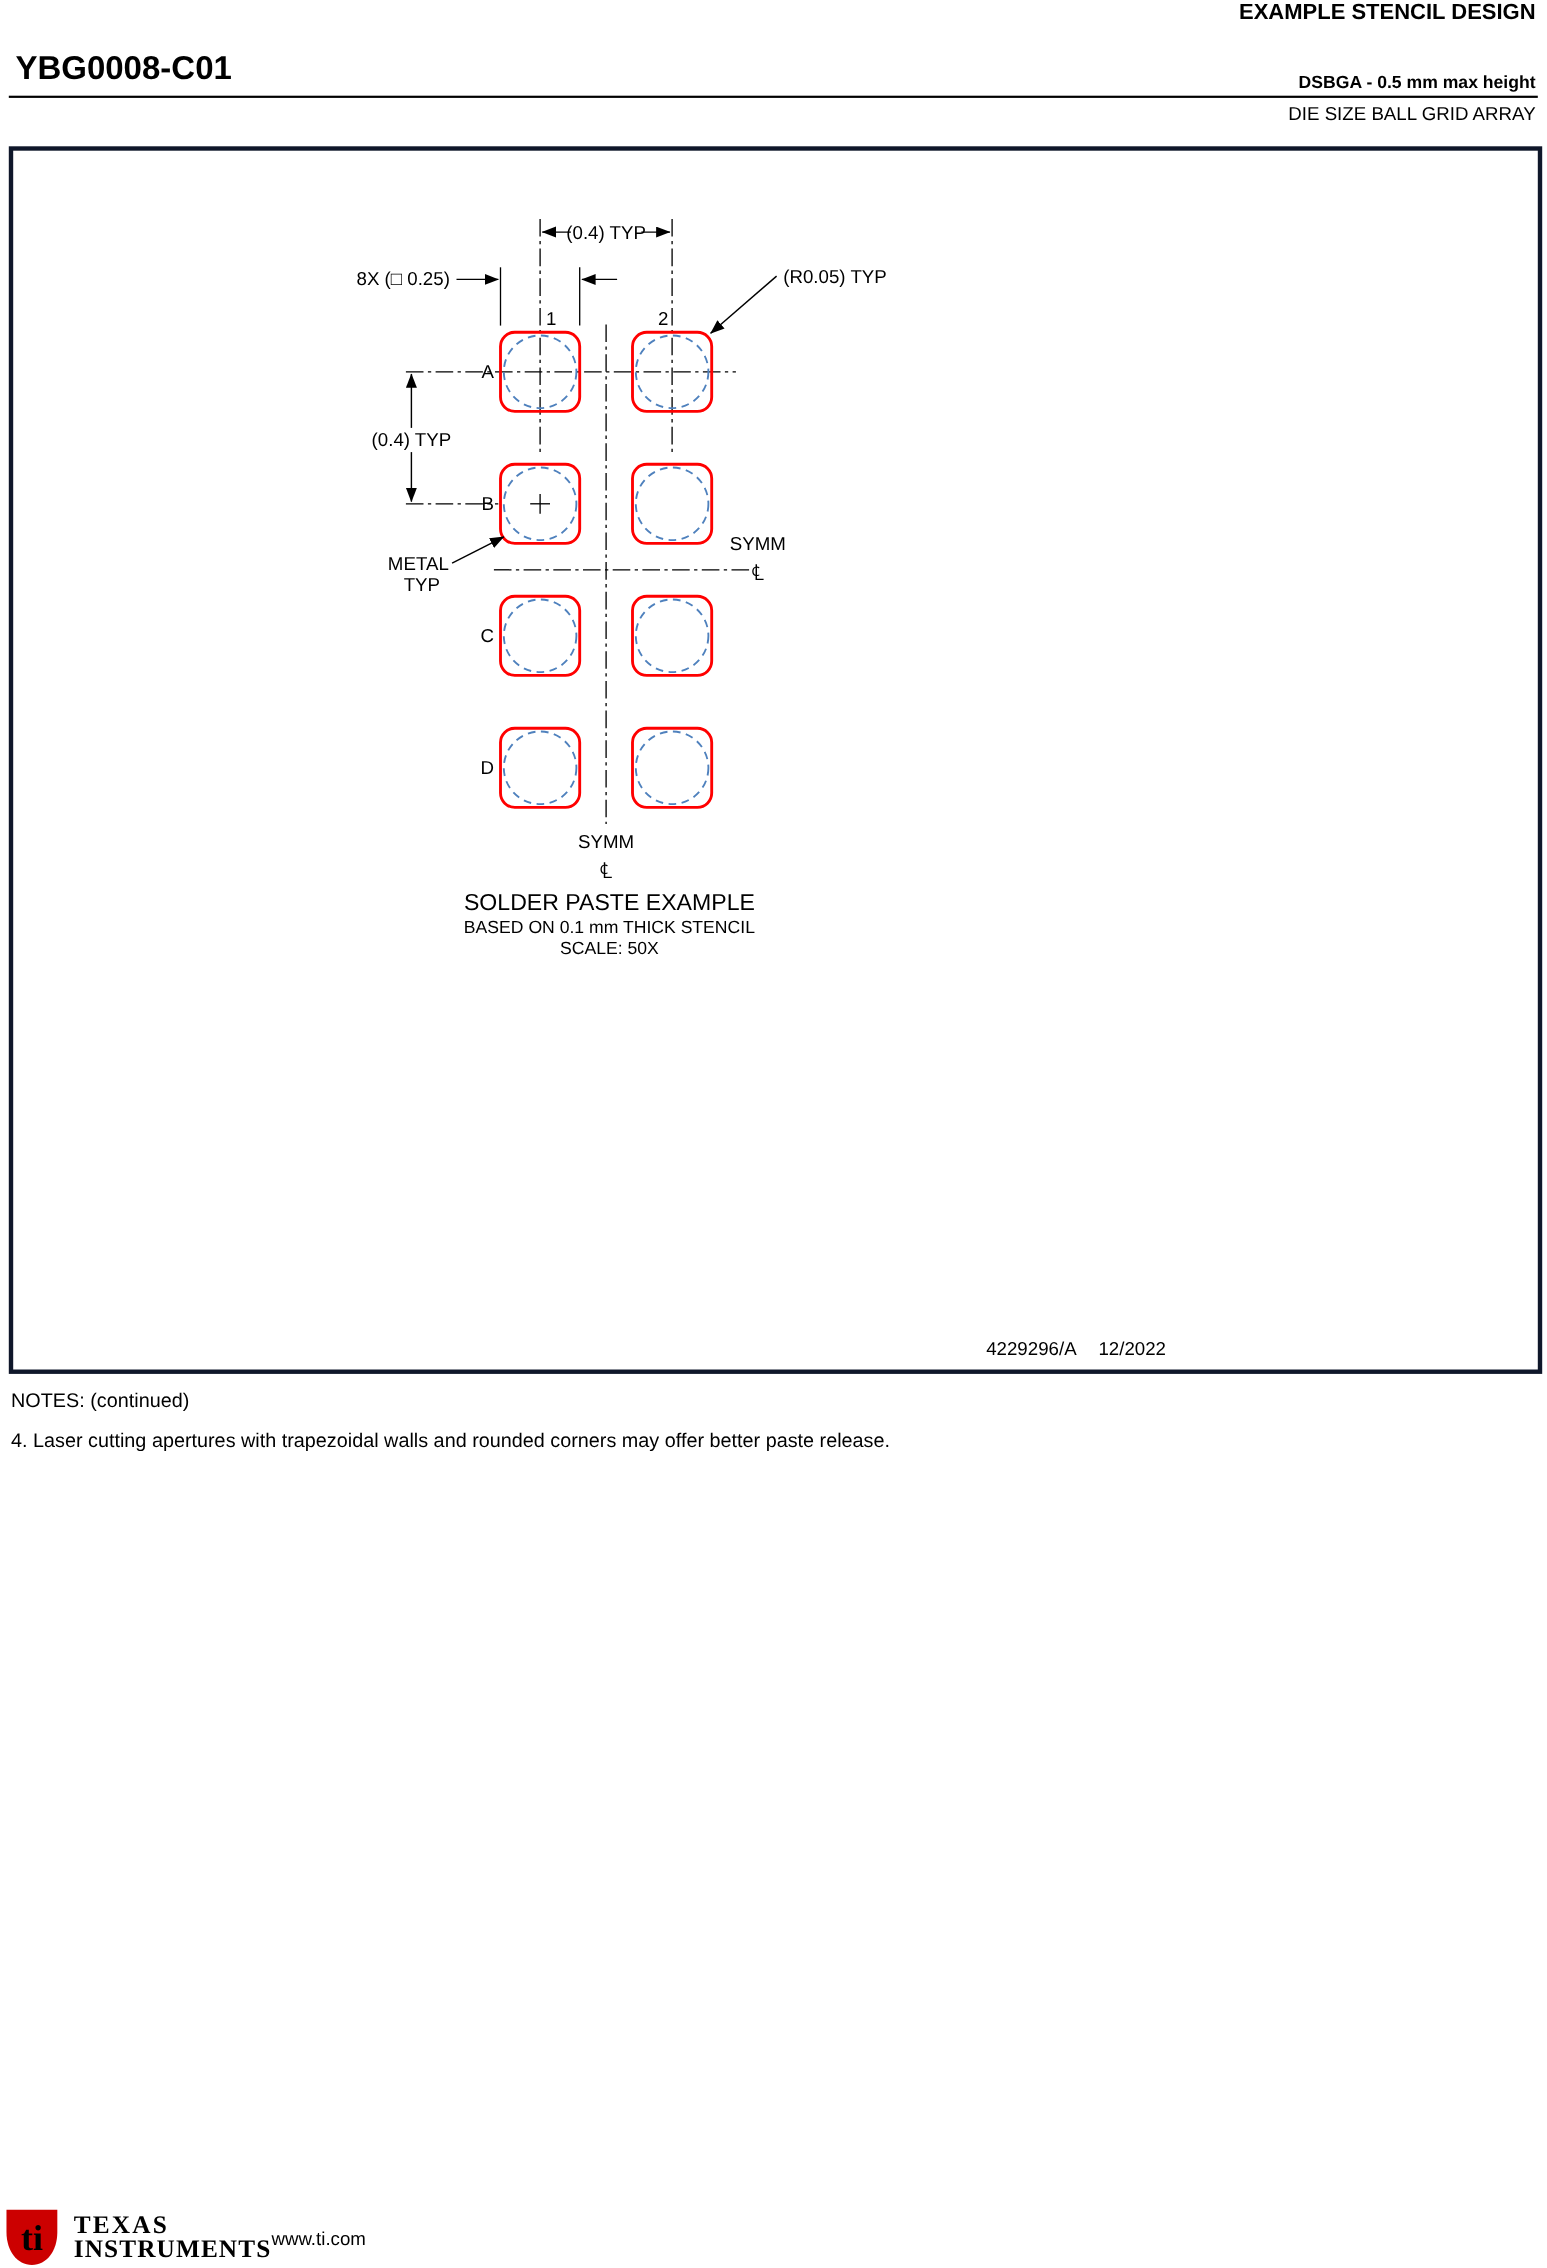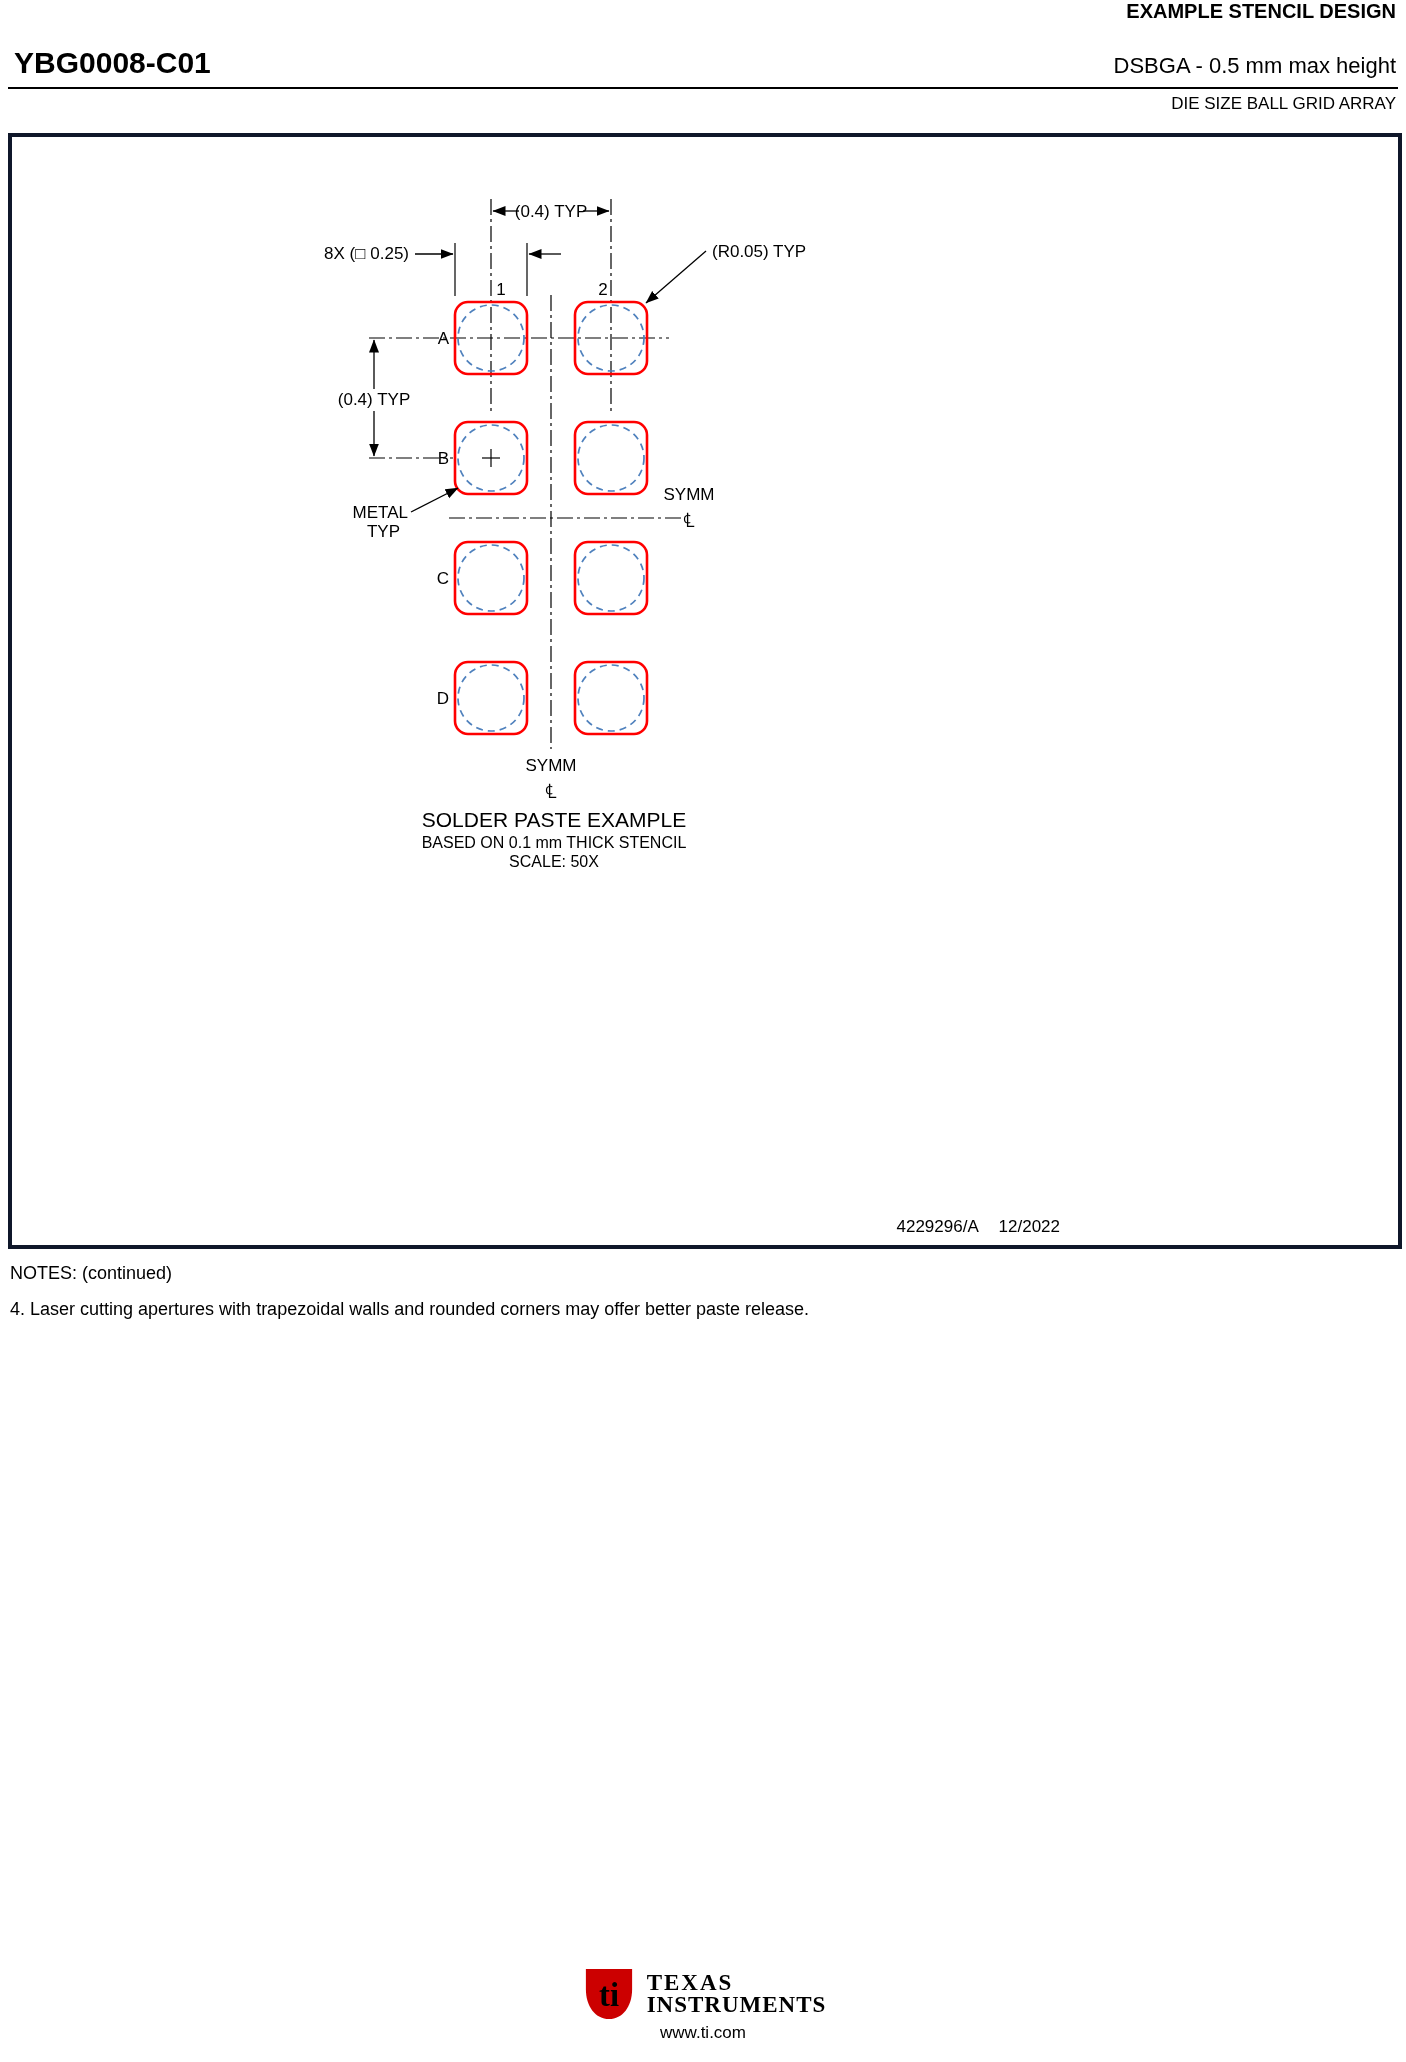--- a/index.html
+++ b/index.html
@@ -4,21 +4,21 @@
 <style>
   html,body { margin:0; padding:0; }
   body {
     position:relative; width:1406px; height:2062px;
     background:#ffffff; color:#000;
     font-family:"Liberation Sans", sans-serif;
   }
   
   .hdr-title   { position:absolute; top:0px;  right:10px; font-size:20px; font-weight:bold; }
   .hdr-part    { position:absolute; top:46px; left:14px;  font-size:30px; font-weight:bold; }
-  .hdr-pkg     { position:absolute; top:53px; right:10px; font-size:22px; font-weight:normal; }
+  .hdr-pkg     { position:absolute; top:67px; right:10px; font-size:16px; font-weight:bold; }
   .hdr-rule    { position:absolute; top:87px; left:8px; width:1390px; height:2px; background:#000; }
   .hdr-family  { position:absolute; top:94px; right:10px; font-size:17px; }
 
   
   .frame { position:absolute; top:133px; left:8px; width:1386px; height:1108px; border:4px solid #0f172a; }
   .frame svg.drawing { position:absolute; left:0; top:0; width:1386px; height:1108px; }
 
   .docnum { position:absolute; bottom:8px; right:338px; font-size:17px; white-space:nowrap; }
   .docnum .docdate { margin-left:16px; }
 
@@ -34,22 +34,22 @@
   .lbl-end  { text-anchor:end; }
   .cap-title { font-size:21px; text-anchor:middle; }
   .cap-sub   { font-size:16px; text-anchor:middle; }
   .clsym     { font-size:20px; text-anchor:middle; }
 
   
   .notes-head { position:absolute; top:1263px; left:10px; font-size:18px; }
   .note-text  { position:absolute; top:1299px; left:10px; font-size:18px; }
 
   
-  .footer { position:absolute; bottom:19px; left:0; width:100%;
-            display:flex; flex-direction:column; align-items:center; }
+  .footer { position:absolute; bottom:2px; left:0; width:100%;
+            display:flex; flex-direction:row; align-items:center; }
   .brand-row { display:flex; align-items:center; gap:9px; }
   .brand-text { font-family:"Liberation Serif", serif; font-weight:bold; line-height:0.95; }
   .brand-line1 { font-size:23px; letter-spacing:2px; }
   .brand-line2 { font-size:23px; letter-spacing:1px; }
   .website { font-size:17px; margin-top:3px; }
 </style>
 </head>
 <body>
 
 <div class="hdr-title">EXAMPLE STENCIL DESIGN</div>

